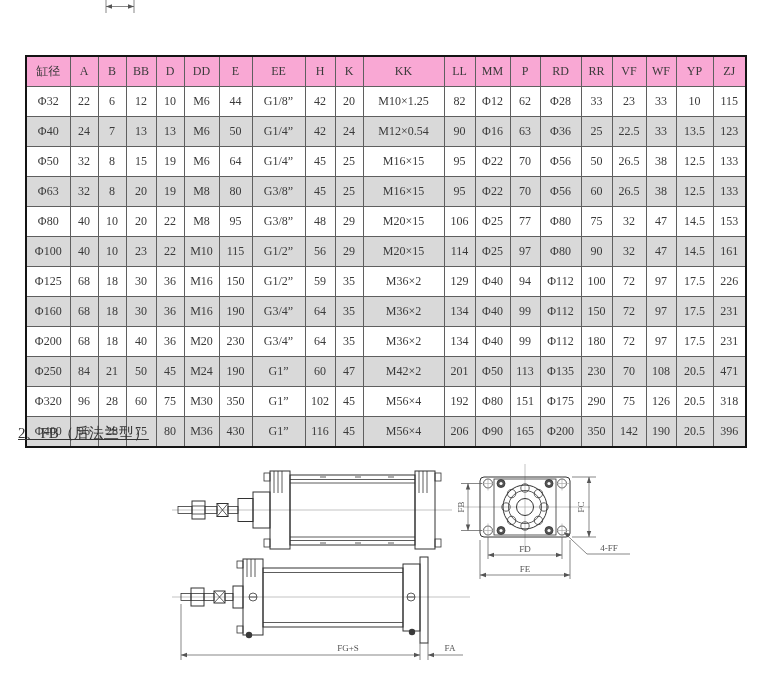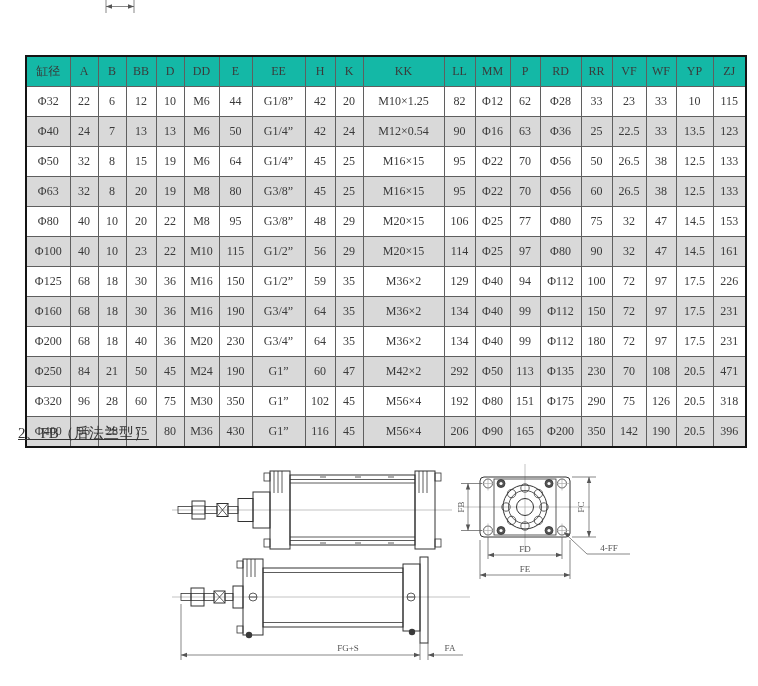--- a/index.html
+++ b/index.html
@@ -8,21 +8,21 @@
 
   
   .top-frag{position:absolute;left:103px;top:0;}
 
   
   table.spec{position:absolute;left:25px;top:55px;width:720px;border-collapse:collapse;
              table-layout:fixed;font-size:12px;text-align:center;color:#3a3a3a;
              border:2px solid #141414;}
   table.spec th, table.spec td{border:1px solid #5f5f5f;height:29px;padding:0;
              font-weight:normal;overflow:hidden;white-space:nowrap;}
-  table.spec thead th{background:#14b8a6;}
+  table.spec thead th{background:#f9a8d4;}
   table.spec tbody tr:nth-child(odd){background:#ffffff;}
   table.spec tbody tr:nth-child(even){background:#d9d9d9;}
   col.c0{width:44px}col.c1{width:28px}col.c2{width:28px}col.c3{width:30px}col.c4{width:28px}
   col.c5{width:35px}col.c6{width:33px}col.c7{width:53px}col.c8{width:30px}col.c9{width:28px}
   col.c10{width:81px}col.c11{width:31px}col.c12{width:35px}col.c13{width:30px}col.c14{width:41px}
   col.c15{width:31px}col.c16{width:34px}col.c17{width:30px}col.c18{width:37px}col.c19{width:33px}
 
   .section-title{position:absolute;left:18px;top:424px;font-size:15px;color:#333;text-decoration:underline;}
 
   .drawings{position:absolute;left:170px;top:462px;}
@@ -299,21 +299,21 @@
           <td>84</td>
           <td>21</td>
           <td>50</td>
           <td>45</td>
           <td>M24</td>
           <td>190</td>
           <td>G1”</td>
           <td>60</td>
           <td>47</td>
           <td>M42×2</td>
-          <td>292</td>
+          <td>201</td>
           <td>Φ50</td>
           <td>113</td>
           <td>Φ135</td>
           <td>230</td>
           <td>70</td>
           <td>108</td>
           <td>20.5</td>
           <td>471</td>
         </tr>
         <tr>

